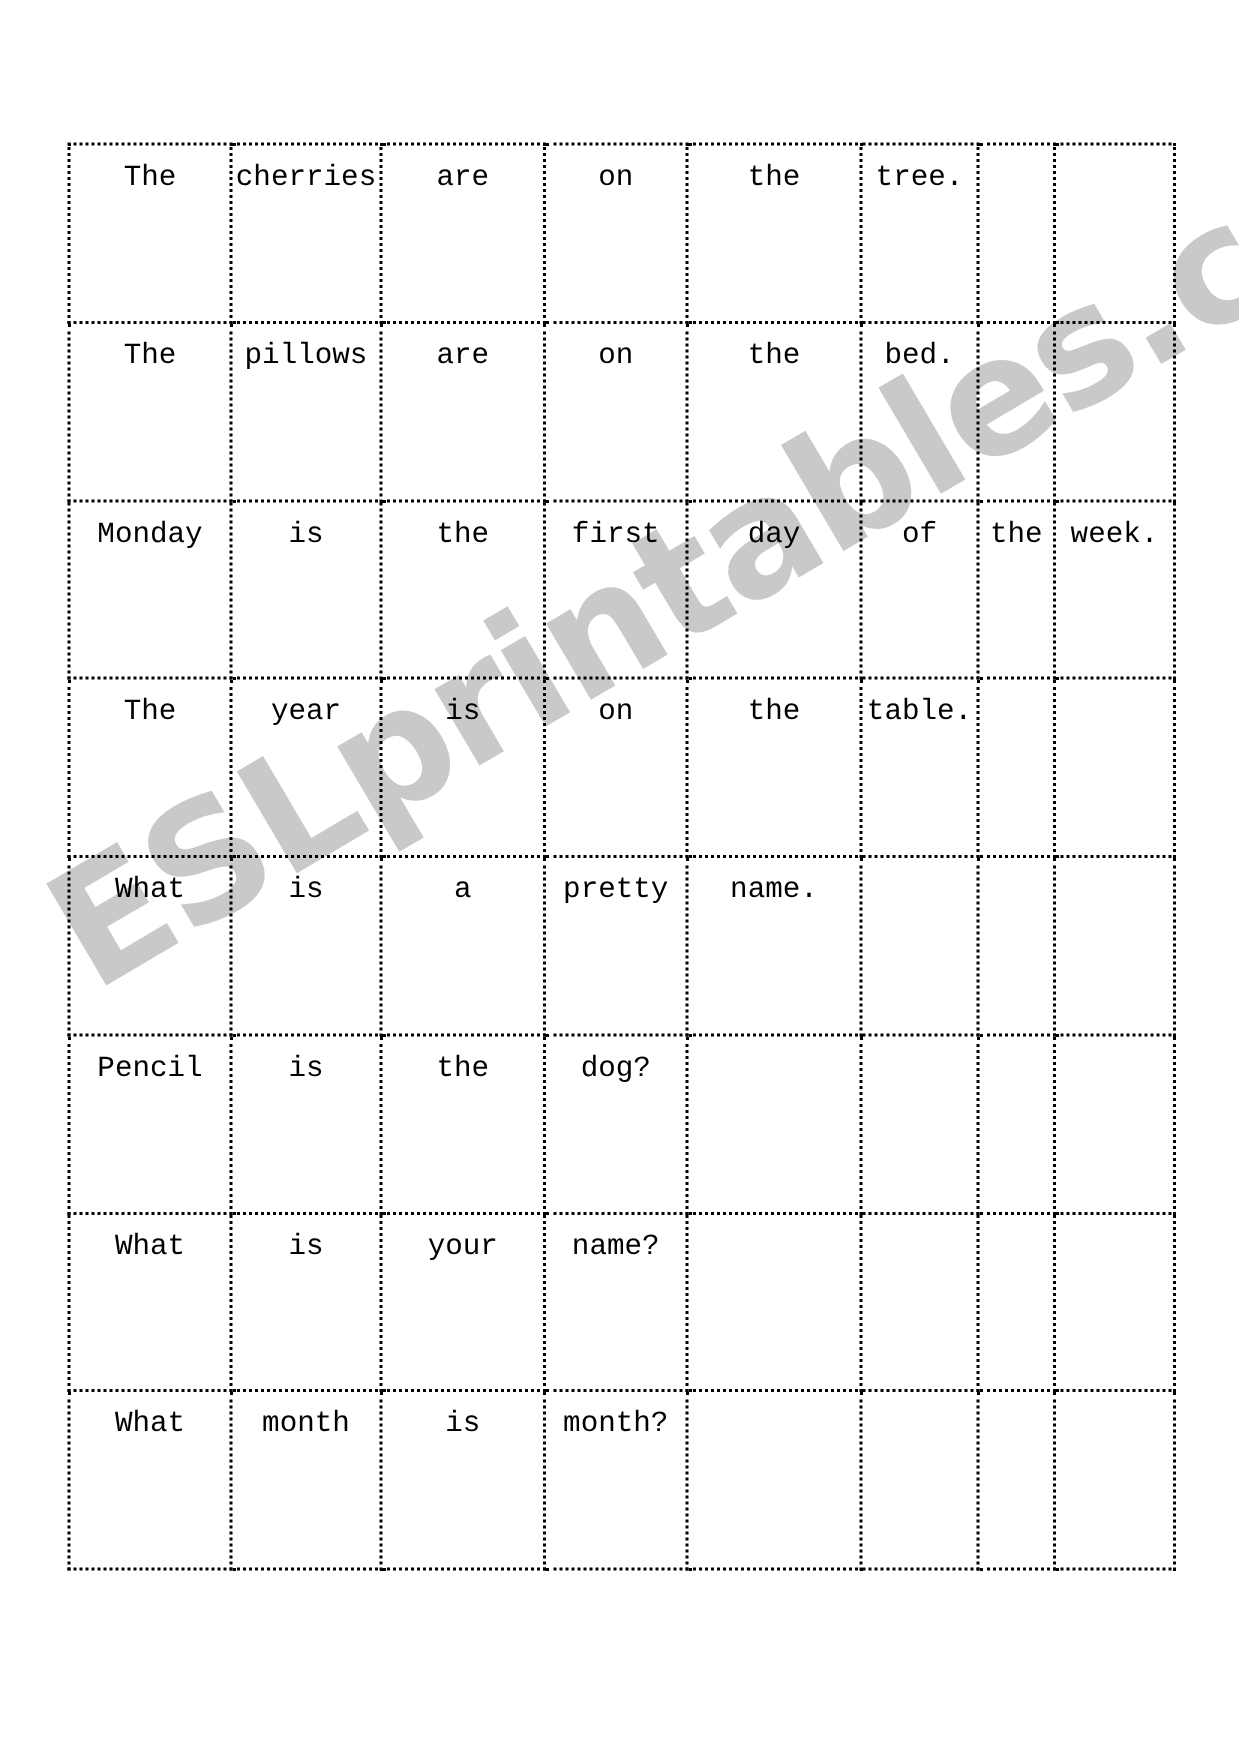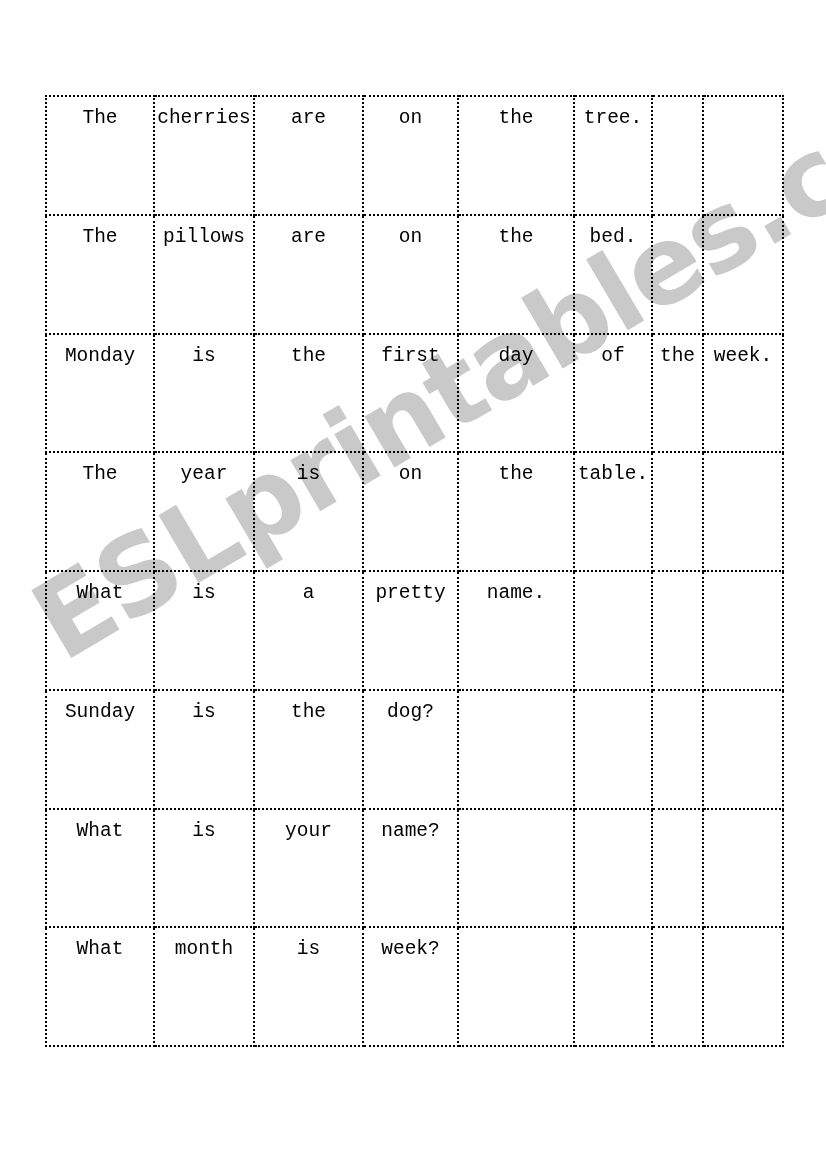--- a/index.html
+++ b/index.html
@@ -230,21 +230,21 @@
           </td>
         <td>
             <span class="cw"></span>
           </td>
         <td>
             <span class="cw"></span>
           </td>
       </tr>
       <tr>
         <td>
-            <span class="cw">Sunday</span>
+            <span class="cw">Pencil</span>
           </td>
         <td>
             <span class="cw">is</span>
           </td>
         <td>
             <span class="cw">the</span>
           </td>
         <td>
             <span class="cw">dog?</span>
           </td>
@@ -291,21 +291,21 @@
         <td>
             <span class="cw">What</span>
           </td>
         <td>
             <span class="cw">month</span>
           </td>
         <td>
             <span class="cw">is</span>
           </td>
         <td>
-            <span class="cw">week?</span>
+            <span class="cw">month?</span>
           </td>
         <td>
             <span class="cw"></span>
           </td>
         <td>
             <span class="cw"></span>
           </td>
         <td>
             <span class="cw"></span>
           </td>

